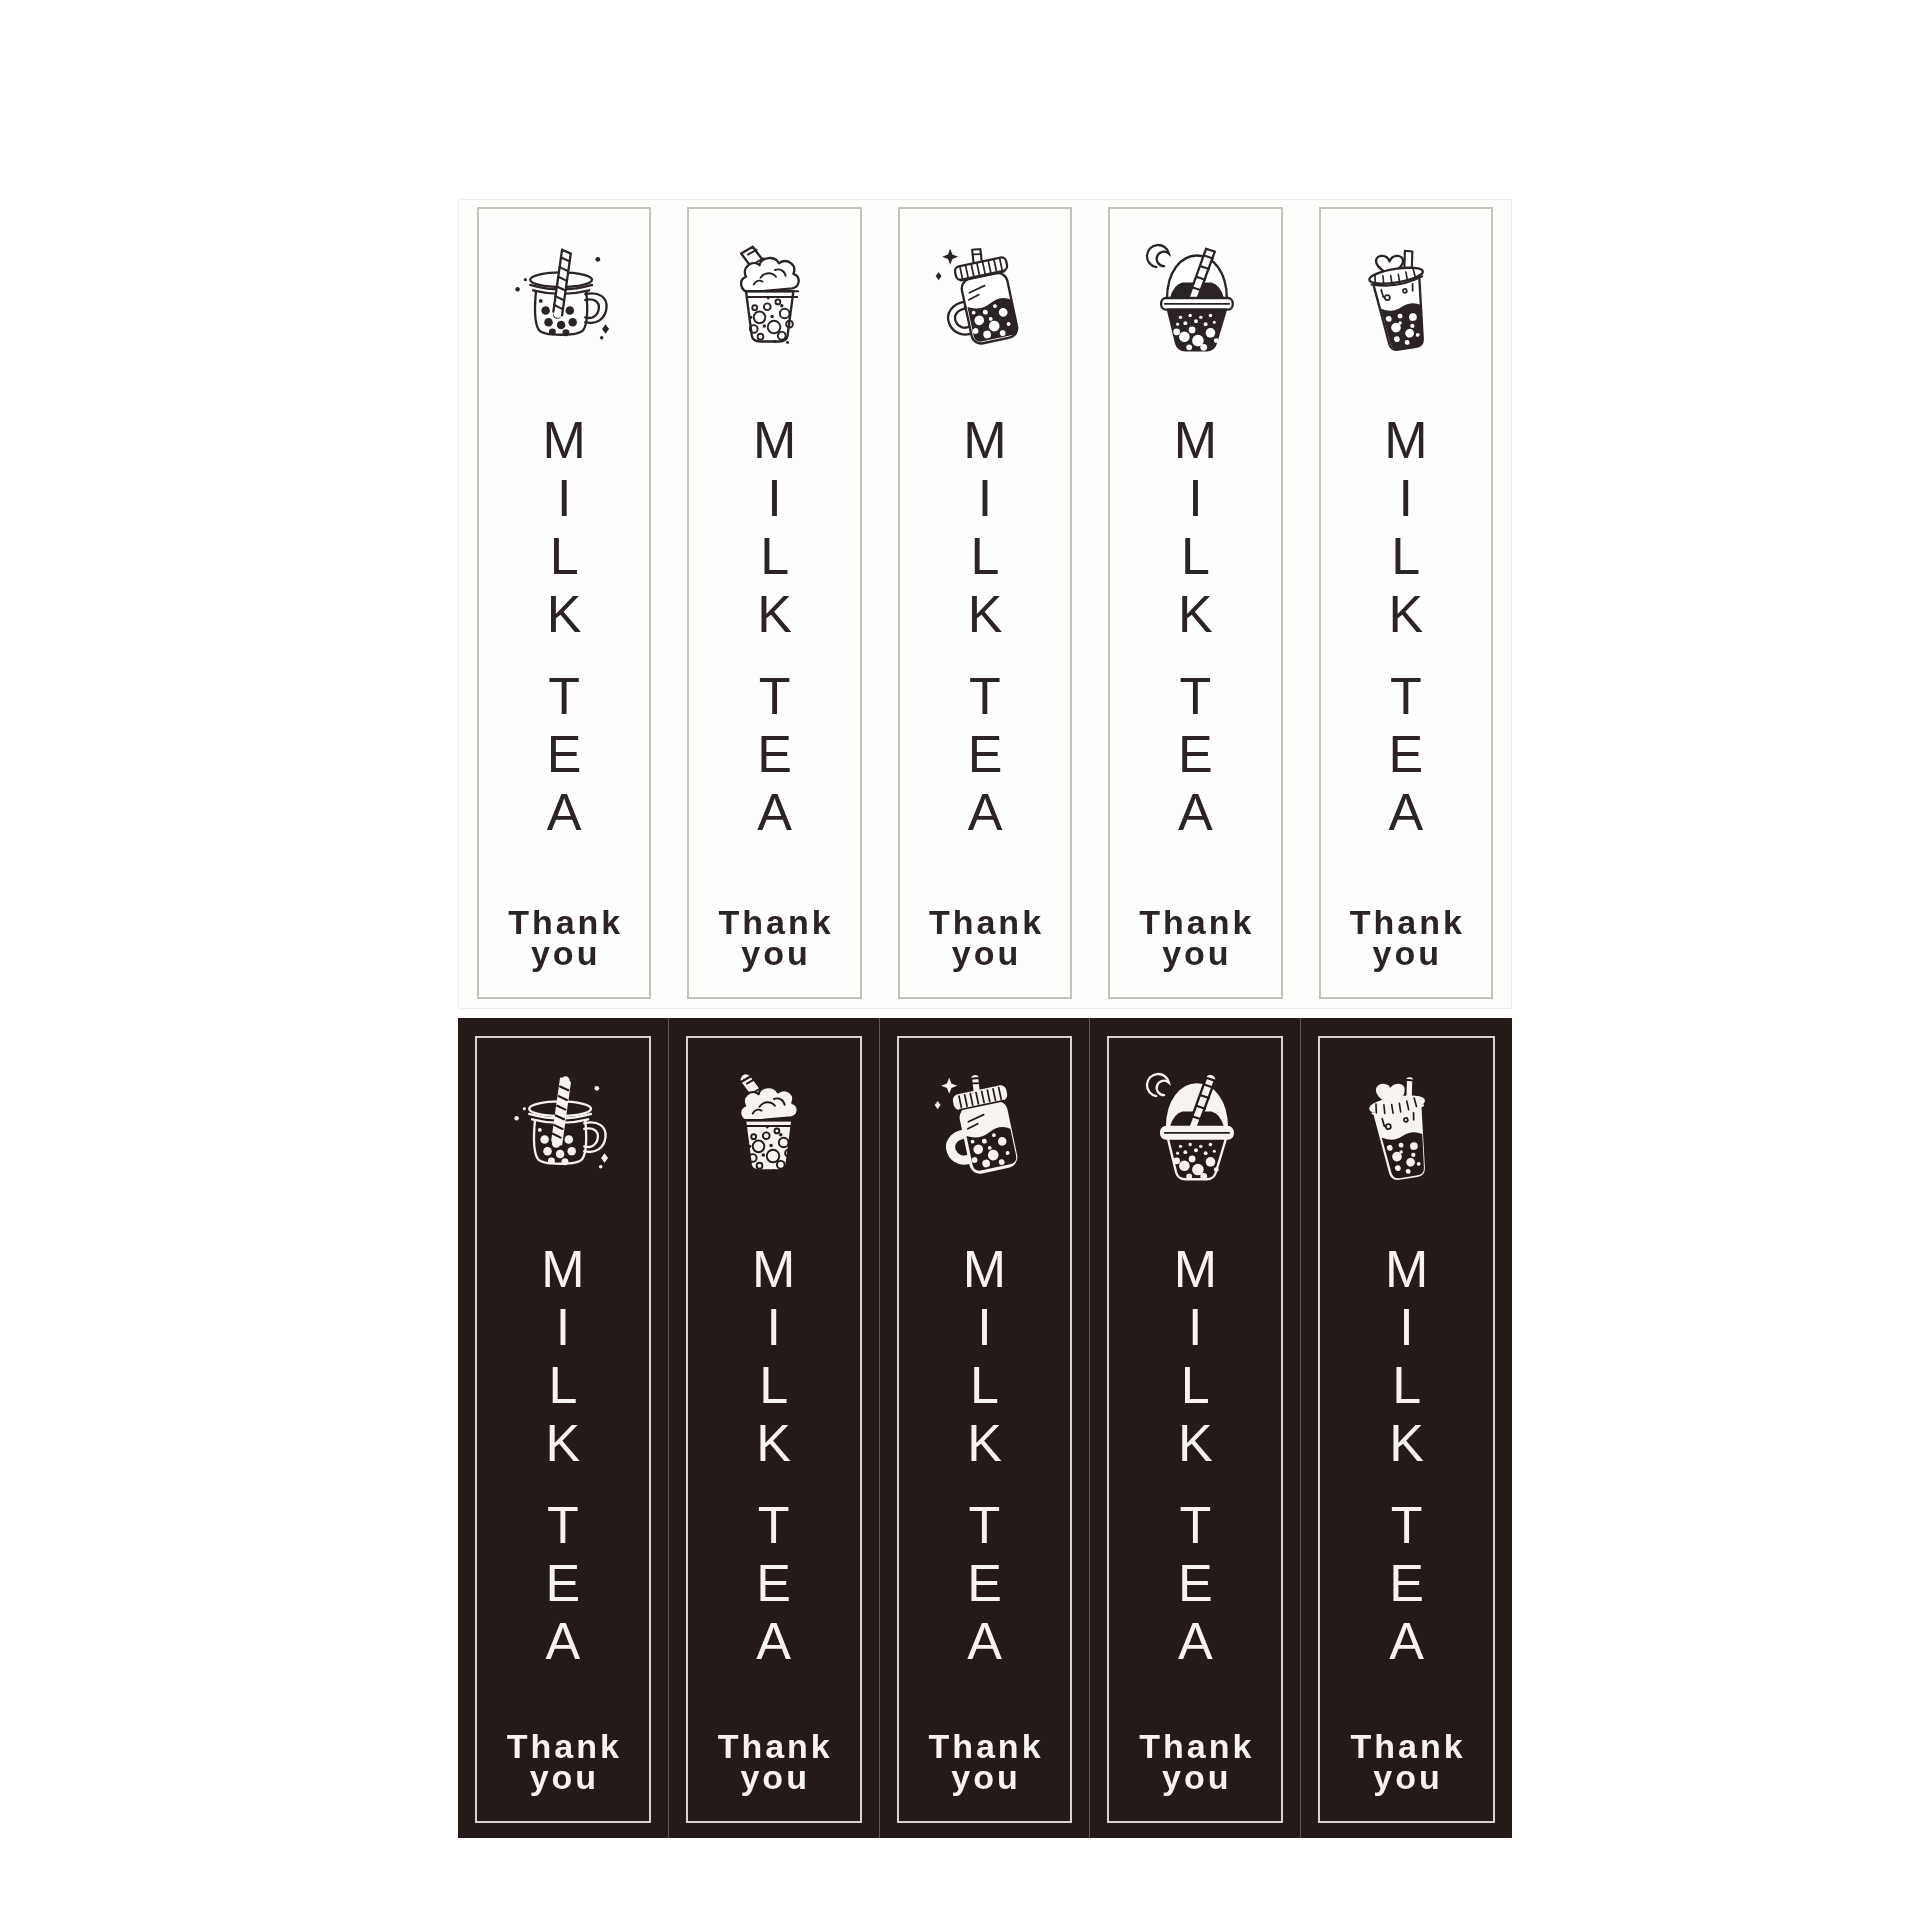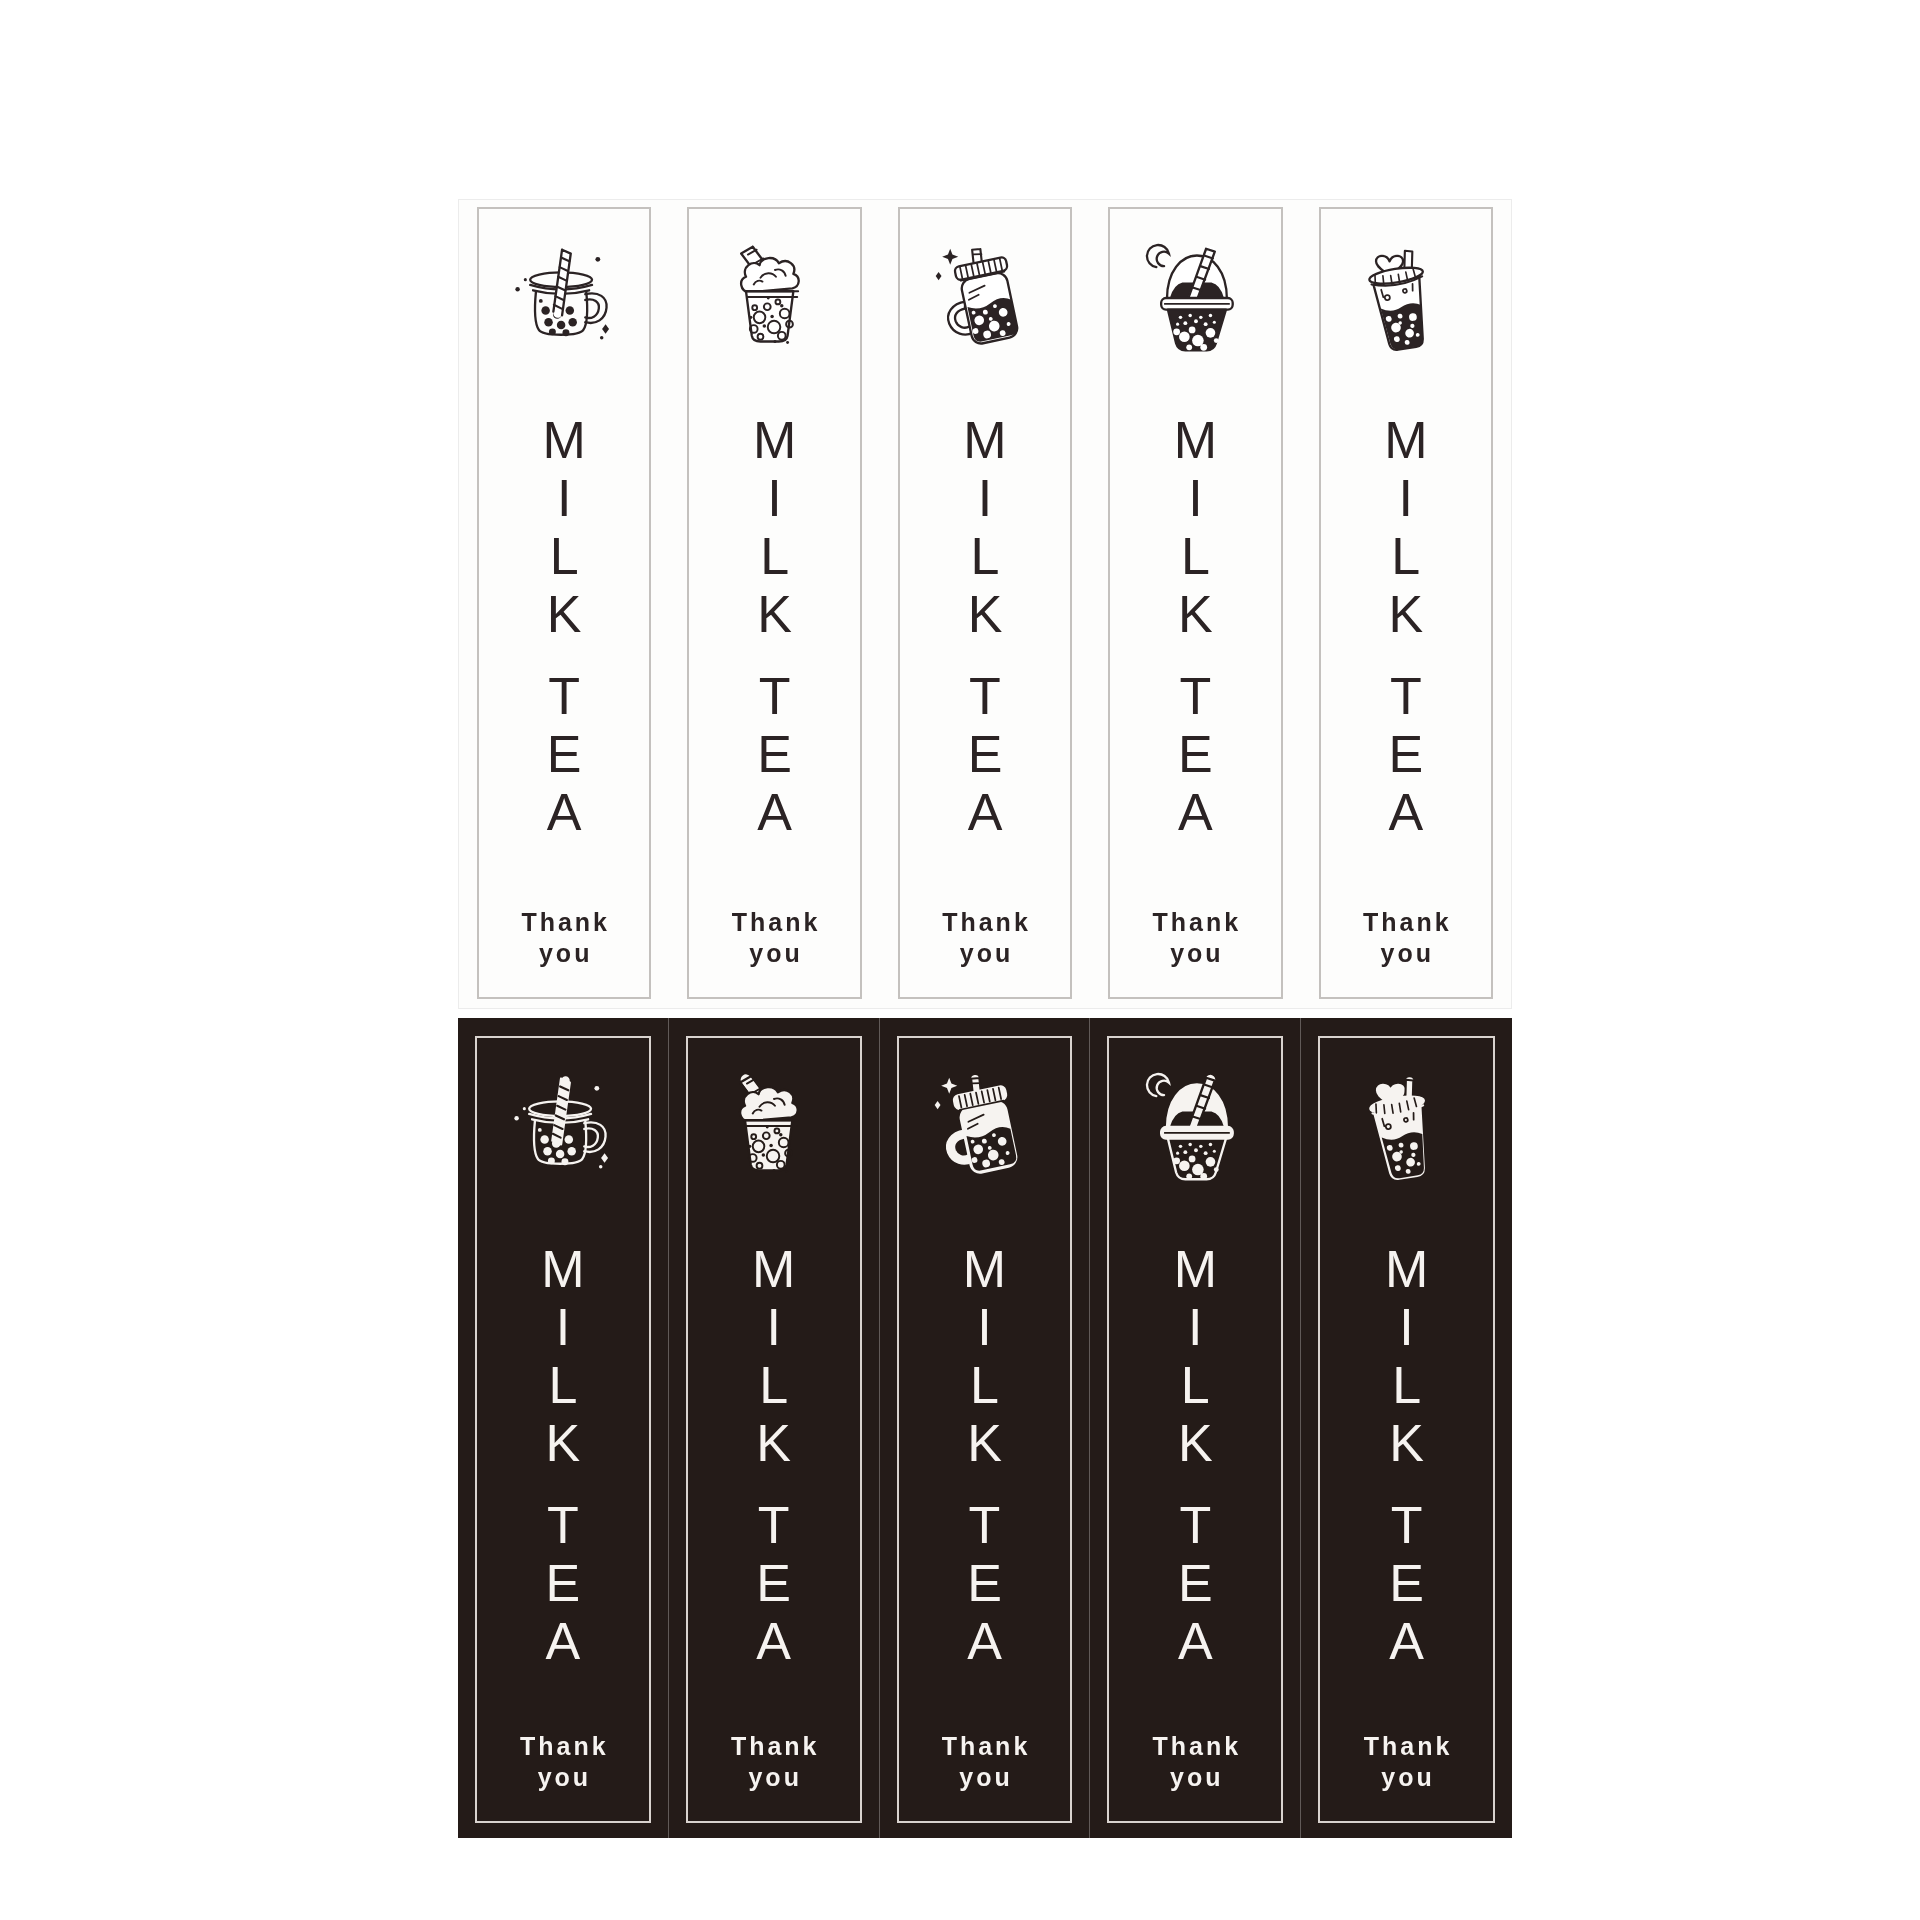--- a/index.html
+++ b/index.html
@@ -94,21 +94,21 @@
   .letter {
     font-size: 52px;
     line-height: 58px;
     font-weight: 400;
     letter-spacing: 0;
   }
   .footer {
     margin-top: auto;
     margin-bottom: 28px;
     text-align: center;
-    font-size: 25px;
+    font-size: 34px;
     line-height: 31px;
     font-weight: 700;
     letter-spacing: 3px;
     text-indent: 3px;
   }
 </style>
 </head>
 <body>
 
 <svg class="defs" aria-hidden="true">

